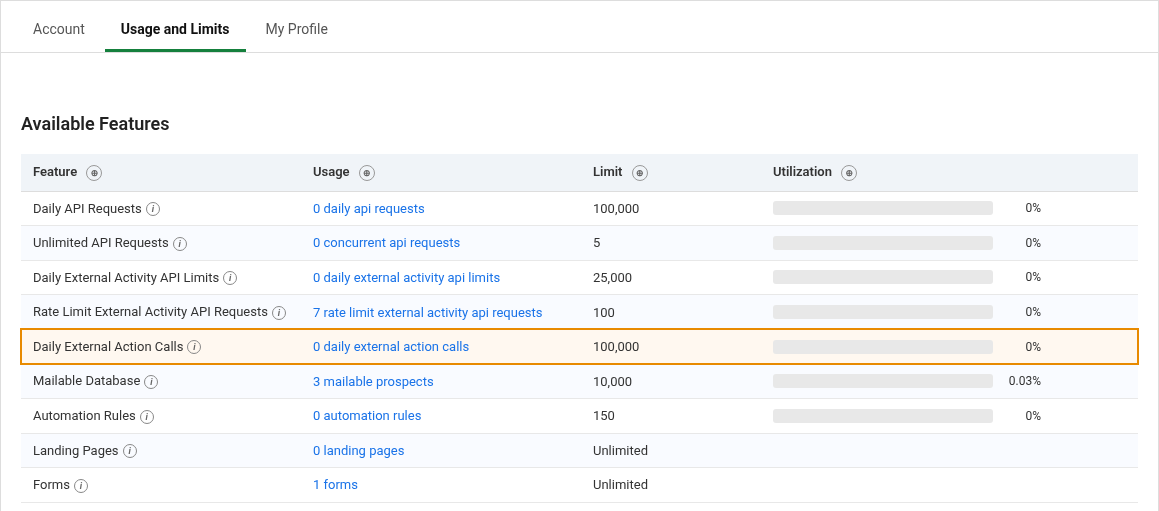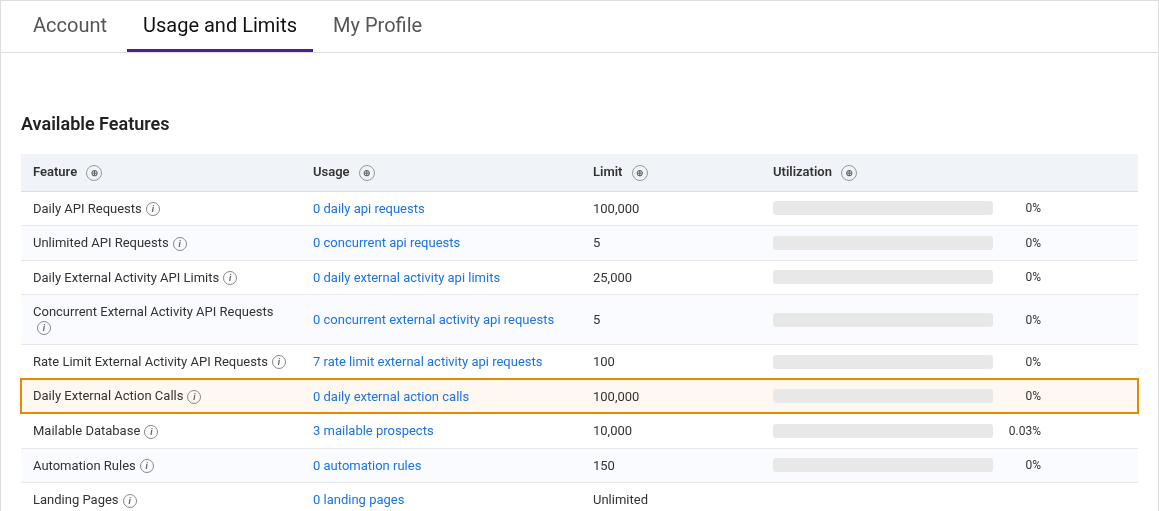--- a/index.html
+++ b/index.html
@@ -20,30 +20,30 @@
     .tabs-bar {
       display: flex;
       align-items: flex-end;
       border-bottom: 1px solid #ddd;
       padding: 0 16px;
       height: 52px;
     }
     .tab {
       padding: 14px 16px 12px;
       cursor: pointer;
-      font-size: 20px;
+      font-size: 14px;
       color: #555;
       border-bottom: 3px solid transparent;
       margin-right: 4px;
       text-align: center;
     }
     .tab.active {
       color: #111;
-      font-weight: 400;
-      border-bottom: 3px solid #4c1d95;
+      font-weight: 700;
+      border-bottom: 3px solid #15803d;
     }
     
     .content {
       padding: 24px 20px;
     }
     .section-title {
       font-size: 18px;
       font-weight: 600;
       color: #222;
       margin-bottom: 20px;
@@ -215,33 +215,20 @@
             <td>
         <div class="utilization-cell">
           <div class="progress-bar-wrap">
             <div class="progress-bar-fill" style="width:0%"></div>
           </div>
           <span class="pct-text">0%</span>
         </div>
             </td>
           </tr>
           <tr>
-            <td><span>Concurrent External Activity API Requests</span><span class="info-icon">i</span></td>
-            <td><a class="link-blue">0 concurrent external activity api requests</a></td>
-            <td>5</td>
-            <td>
-        <div class="utilization-cell">
-          <div class="progress-bar-wrap">
-            <div class="progress-bar-fill" style="width:0%"></div>
-          </div>
-          <span class="pct-text">0%</span>
-        </div>
-            </td>
-          </tr>
-          <tr>
             <td><span>Rate Limit External Activity API Requests</span><span class="info-icon">i</span></td>
             <td><a class="link-blue">7 rate limit external activity api requests</a></td>
             <td>100</td>
             <td>
         <div class="utilization-cell">
           <div class="progress-bar-wrap">
             <div class="progress-bar-fill" style="width:0%"></div>
           </div>
           <span class="pct-text">0%</span>
         </div>

